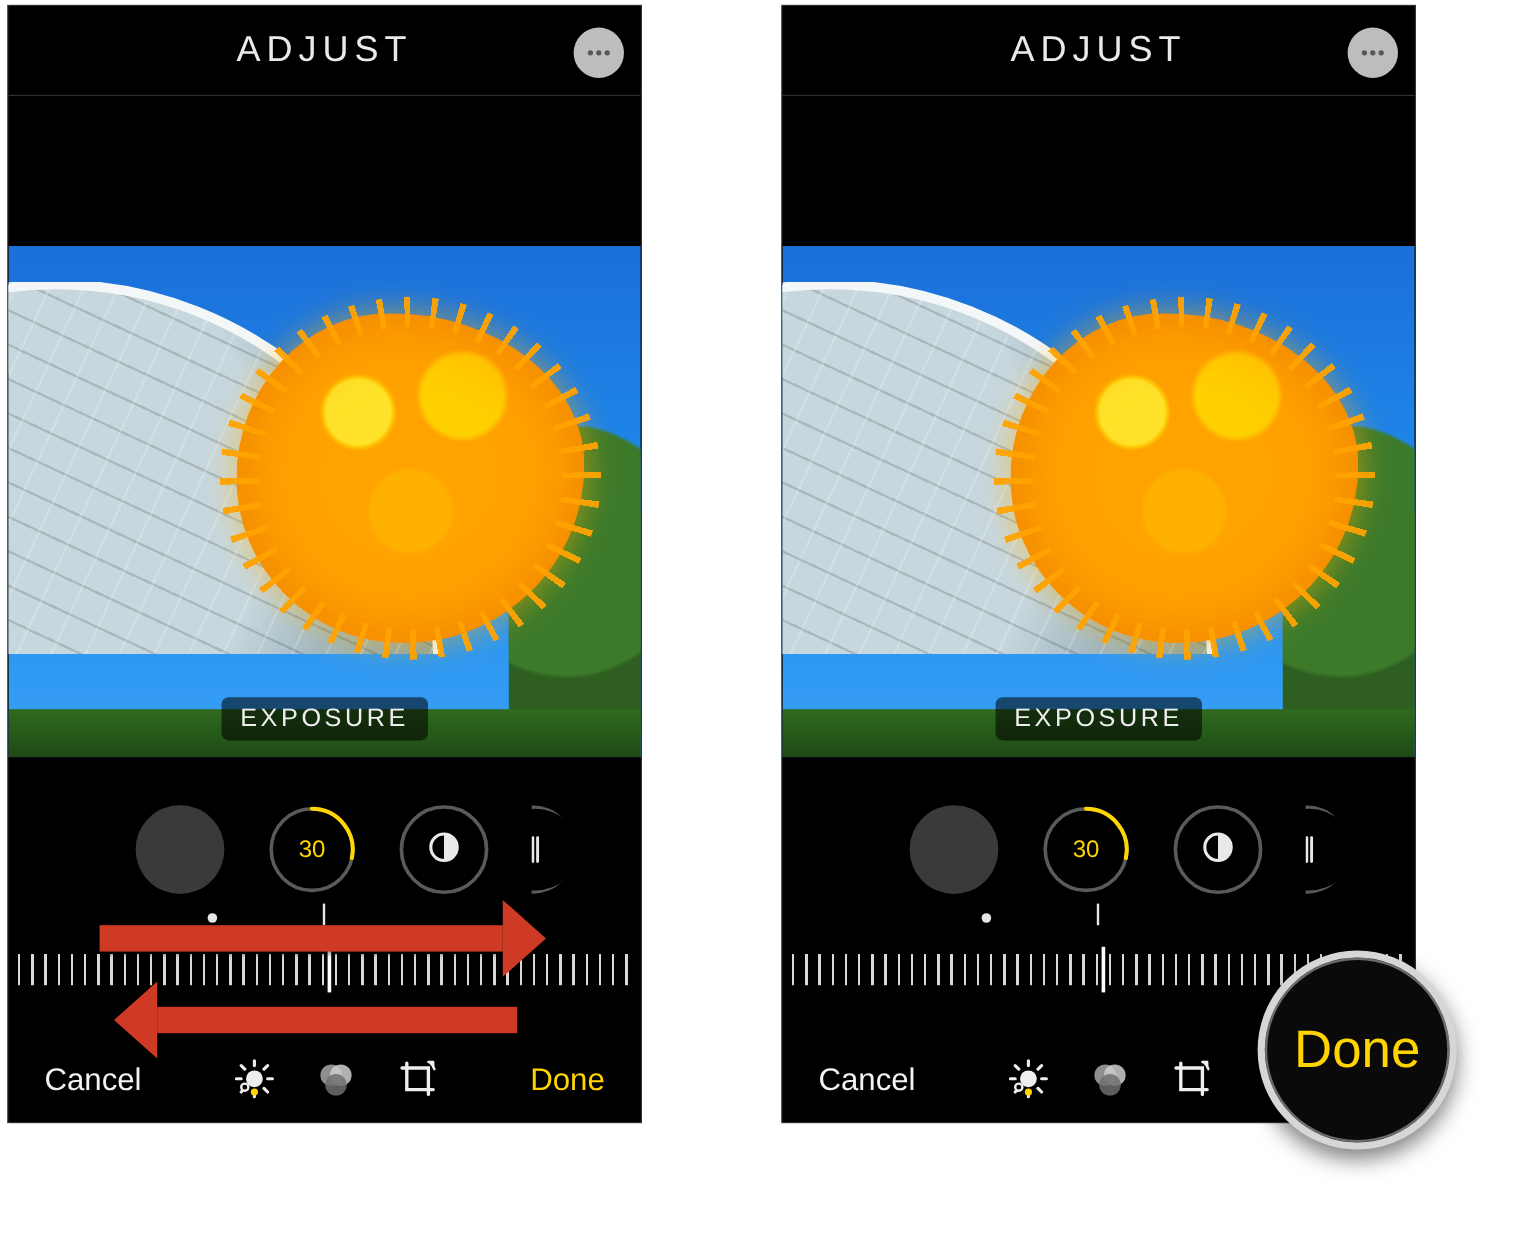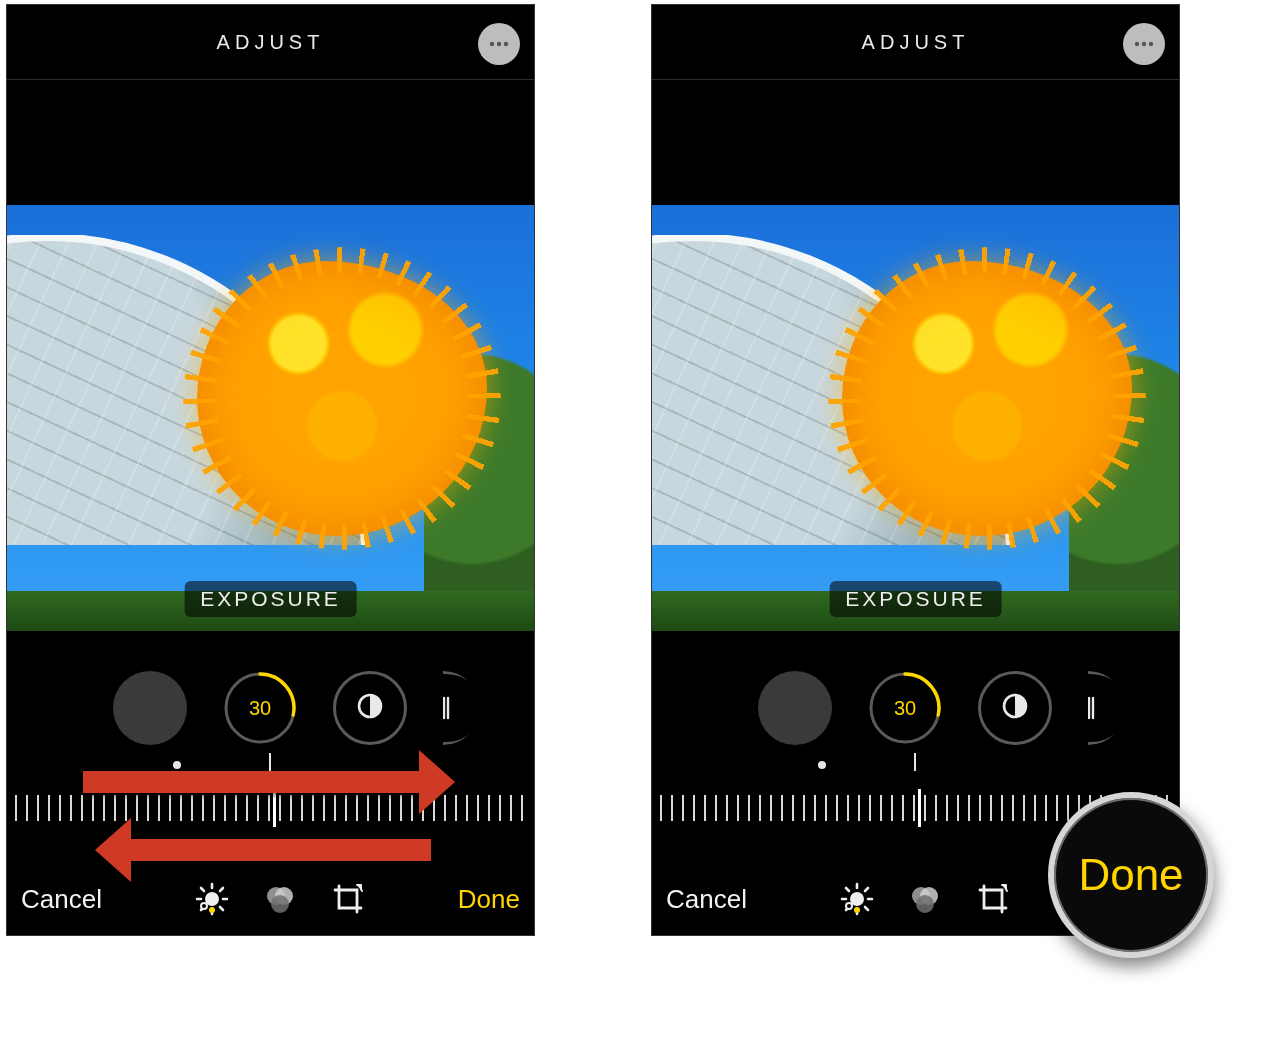--- a/index.html
+++ b/index.html
@@ -31,21 +31,21 @@
   .pheader {
     position: absolute;
     left: 0; right: 0; top: 0;
     height: 74px;
     display: flex;
     align-items: center;
     justify-content: center;
     border-bottom: 1px solid #2e2e2e;
   }
   .pheader .title {
-    font-size: 20px;
+    font-size: 30px;
     letter-spacing: 5px;
     color: #eaeaea;
     font-weight: 500;
   }
   .more-btn {
     position: absolute;
     right: 14px;
     top: 18px;
     width: 42px;
     height: 42px;
@@ -301,21 +301,21 @@
 
   
   .bottom-bar {
     position: absolute;
     left: 0; right: 0;
     bottom: 0;
     height: 72px;
     display: flex;
     align-items: center;
     justify-content: space-between;
-    padding: 0 14px;
+    padding: 0 30px;
   }
   .bottom-bar .group {
     display: flex;
     align-items: center;
     gap: 28px;
   }
   .bottom-bar .txtbtn {
     font-size: 26px;
   }
   .txtbtn.cancel { color: #f2f2f2; }

